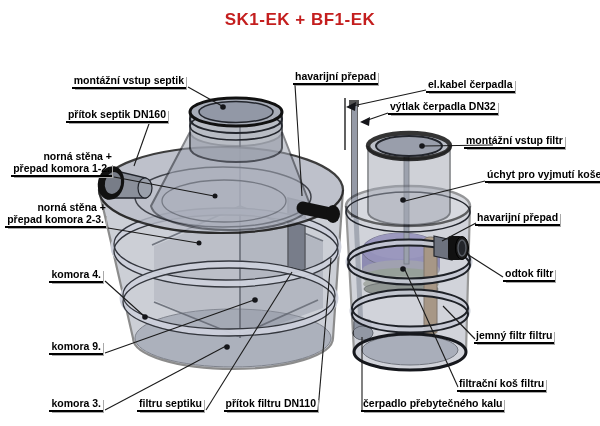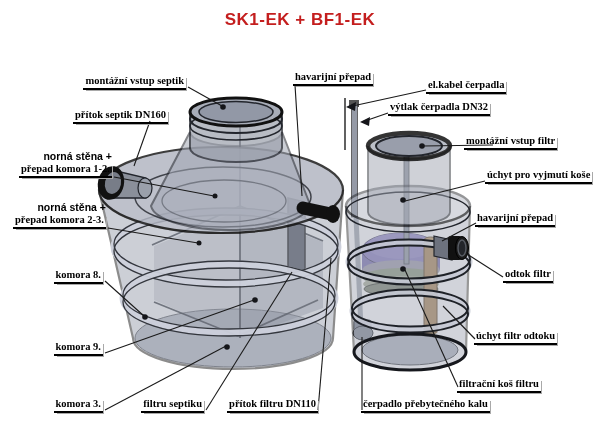--- a/index.html
+++ b/index.html
@@ -4,21 +4,21 @@
 <style>
   html,body{margin:0;padding:0;background:#fff;}
   #stage{position:relative;width:600px;height:426px;background:#ffffff;overflow:hidden;
          font-family:"Liberation Sans",sans-serif;}
   #title{position:absolute;left:0;top:10px;width:100%;text-align:center;
          font-size:17px;font-weight:bold;color:#c41e1e;letter-spacing:.5px;}
   svg{position:absolute;left:0;top:0;}
   .lbl{position:absolute;font-size:10.5px;font-weight:bold;color:#000;white-space:nowrap;
        line-height:1.15;}
   .u{border-bottom:2px solid #000;padding:0 2px 1px 2px;
-     box-shadow:2px 2px 0 -1px #a9a9a9;display:inline-block;font-family:Liberation Serif, serif;}
+     box-shadow:2px 2px 0 -1px #a9a9a9;display:inline-block;}
   .tr{text-align:right;}
 </style>
 </head>
 <body>
 
 <div id="stage">
 
   <div id="title">SK1-EK + BF1-EK</div>
 
   <svg width="600" height="426" viewBox="0 0 600 426">
@@ -183,29 +183,29 @@
   <div class="lbl tr" style="right:414px;top:74px"><span class="u">montážní vstup septik</span></div>
   <div class="lbl tr" style="right:432px;top:108px"><span class="u">přítok septik DN160</span></div>
   <div class="lbl tr" style="right:488px;top:150px">
     <div>norná stěna +</div>
     <span class="u">přepad komora 1-2.</span>
   </div>
   <div class="lbl tr" style="right:494px;top:201px">
     <div>norná stěna +</div>
     <span class="u">přepad komora 2-3.</span>
   </div>
-  <div class="lbl tr" style="right:497px;top:268px"><span class="u">komora 8.</span></div>
+  <div class="lbl tr" style="right:497px;top:268px"><span class="u">komora 4.</span></div>
   <div class="lbl tr" style="right:497px;top:340px"><span class="u">komora 9.</span></div>
   <div class="lbl tr" style="right:497px;top:397px"><span class="u">komora 3.</span></div>
   <div class="lbl tr" style="right:396px;top:397px"><span class="u">filtru septiku</span></div>
   <div class="lbl tr" style="right:282px;top:397px"><span class="u">přítok filtru DN110</span></div>
   <div class="lbl" style="left:361px;top:397px"><span class="u">čerpadlo přebytečného kalu</span></div>
   <div class="lbl" style="left:293px;top:70px"><span class="u">havarijní přepad</span></div>
   <div class="lbl" style="left:426px;top:78px"><span class="u">el.kabel čerpadla</span></div>
   <div class="lbl" style="left:388px;top:100px"><span class="u">výtlak čerpadla DN32</span></div>
   <div class="lbl" style="left:464px;top:134px"><span class="u">montážní vstup filtr</span></div>
   <div class="lbl" style="left:485px;top:168px"><span class="u">úchyt pro vyjmutí koše</span></div>
   <div class="lbl" style="left:475px;top:211px"><span class="u">havarijní přepad</span></div>
   <div class="lbl" style="left:503px;top:267px"><span class="u">odtok filtr</span></div>
-  <div class="lbl" style="left:474px;top:329px"><span class="u">úchyt filtr odtoku</span></div>
+  <div class="lbl" style="left:474px;top:329px"><span class="u">jemný filtr filtru</span></div>
   <div class="lbl" style="left:457px;top:377px"><span class="u">filtrační koš filtru</span></div>
 
 </div>
 
 </body></html>

